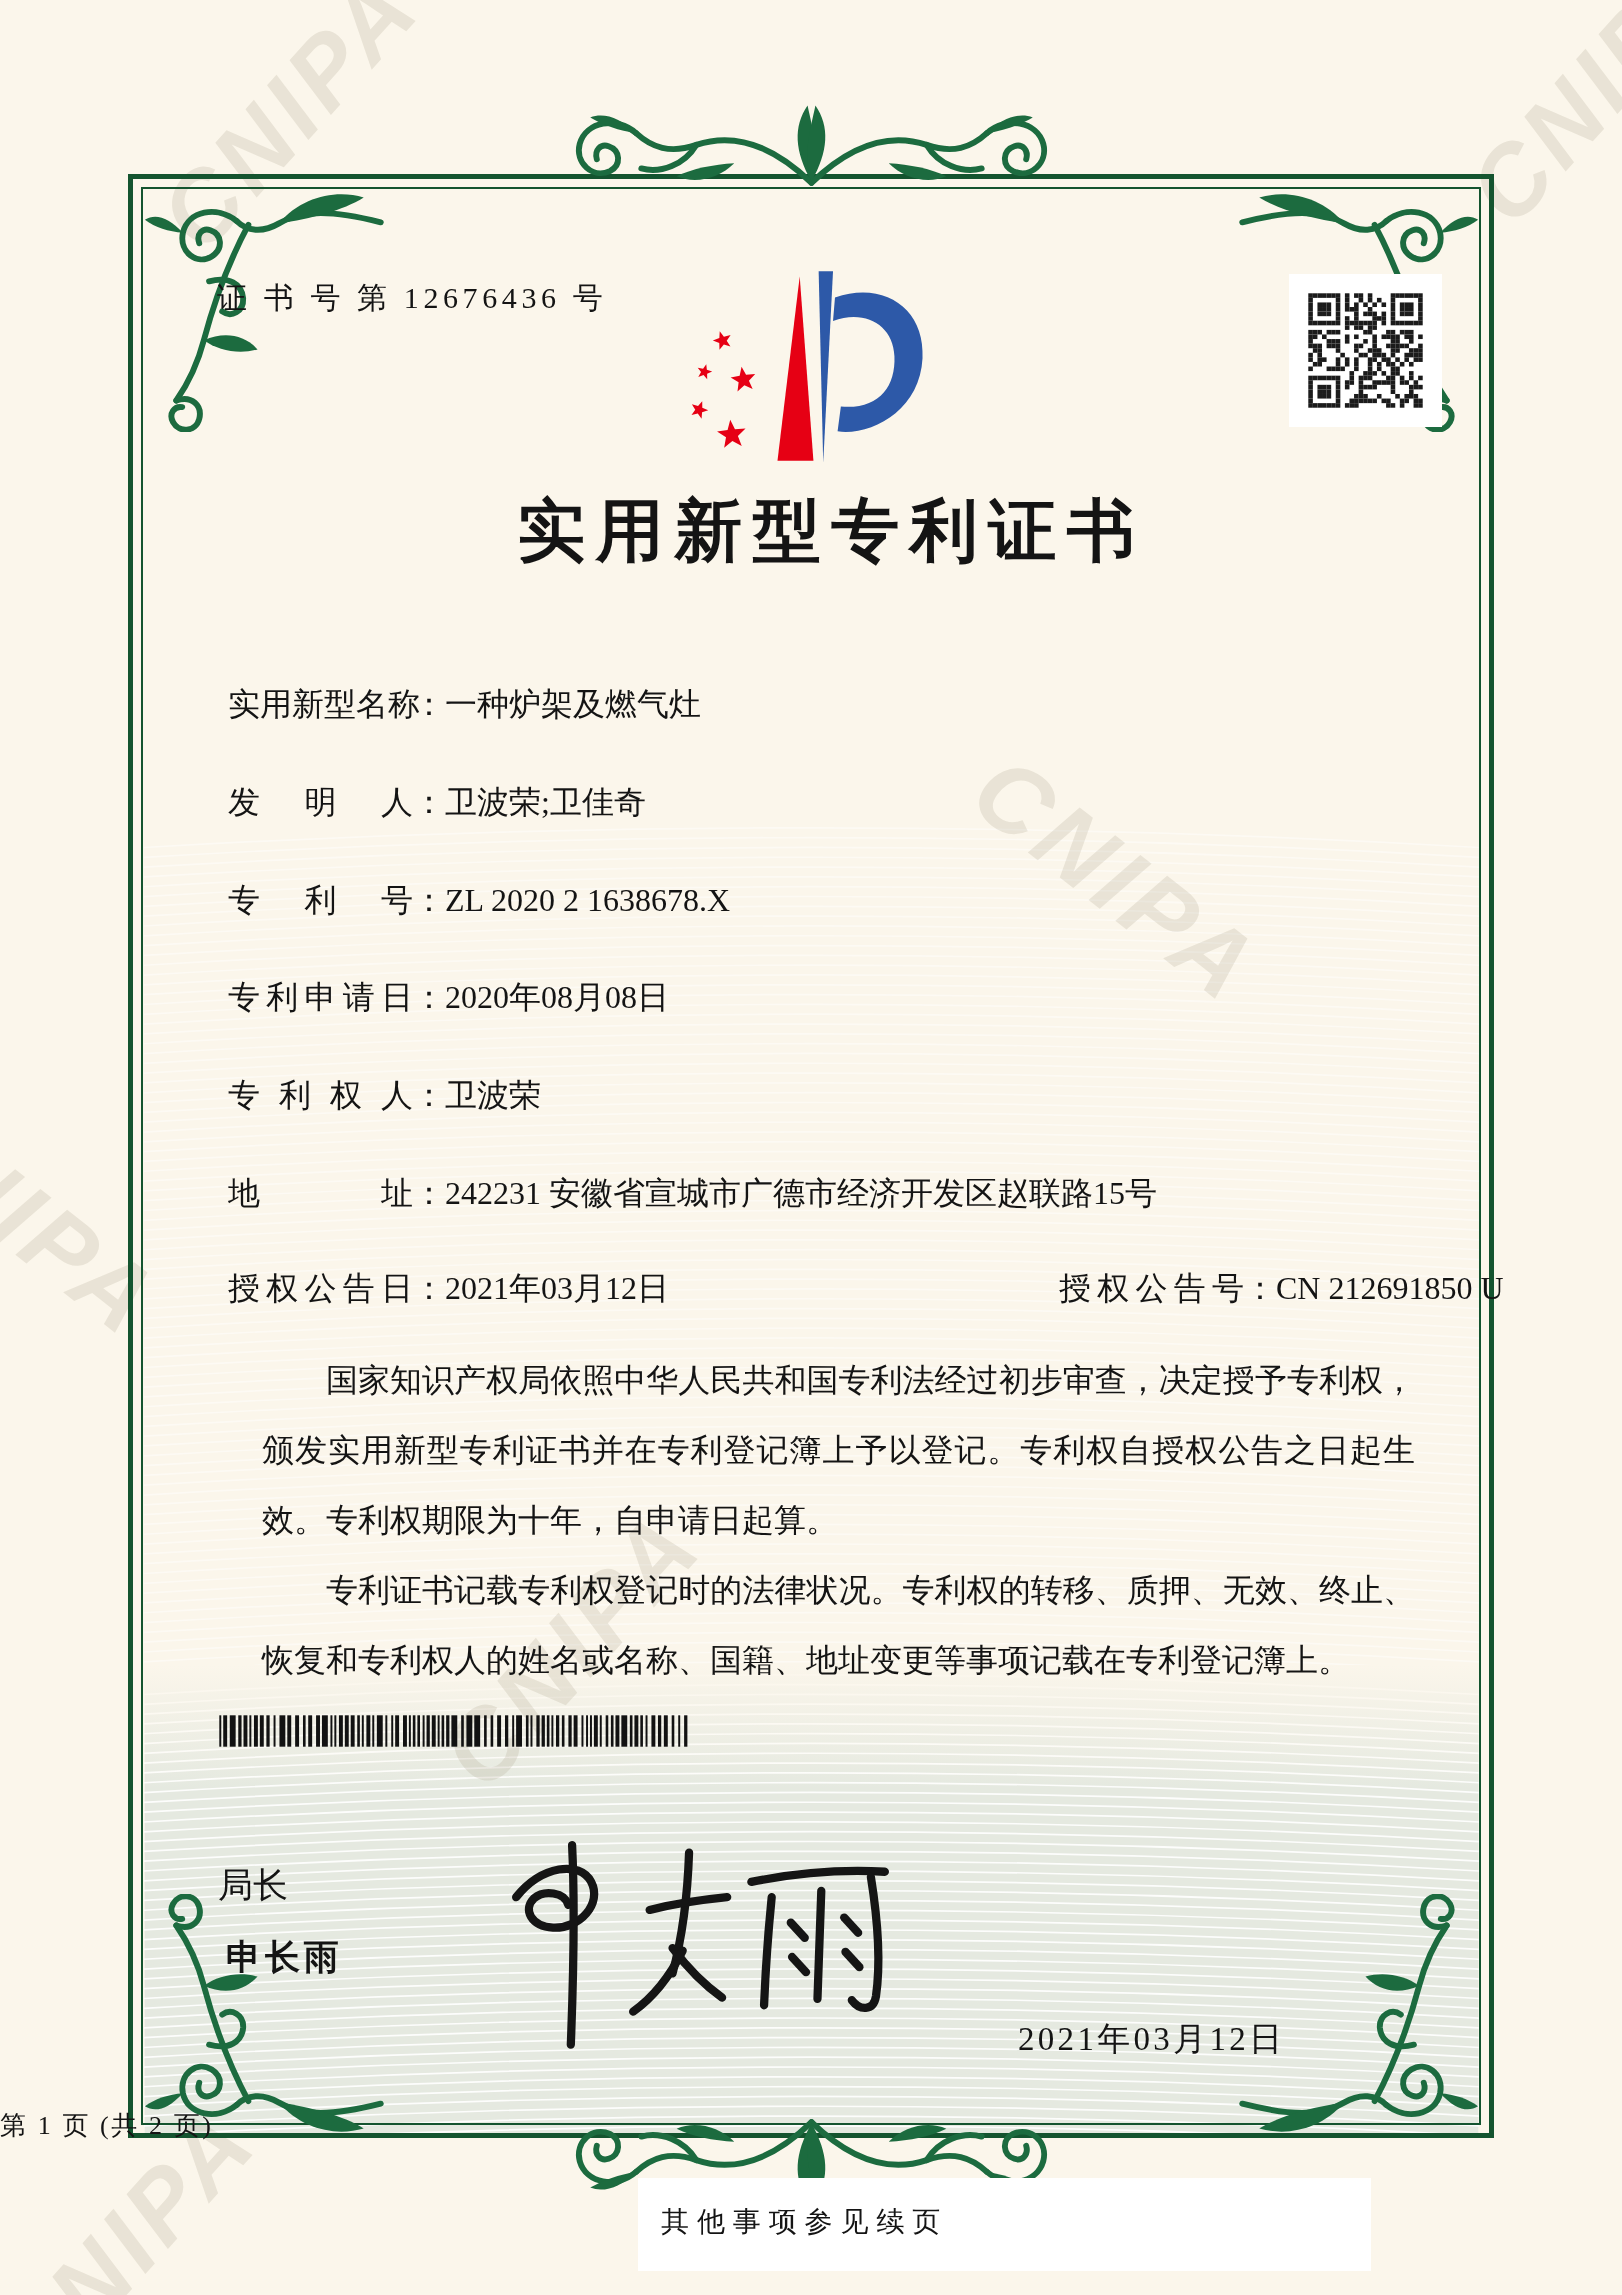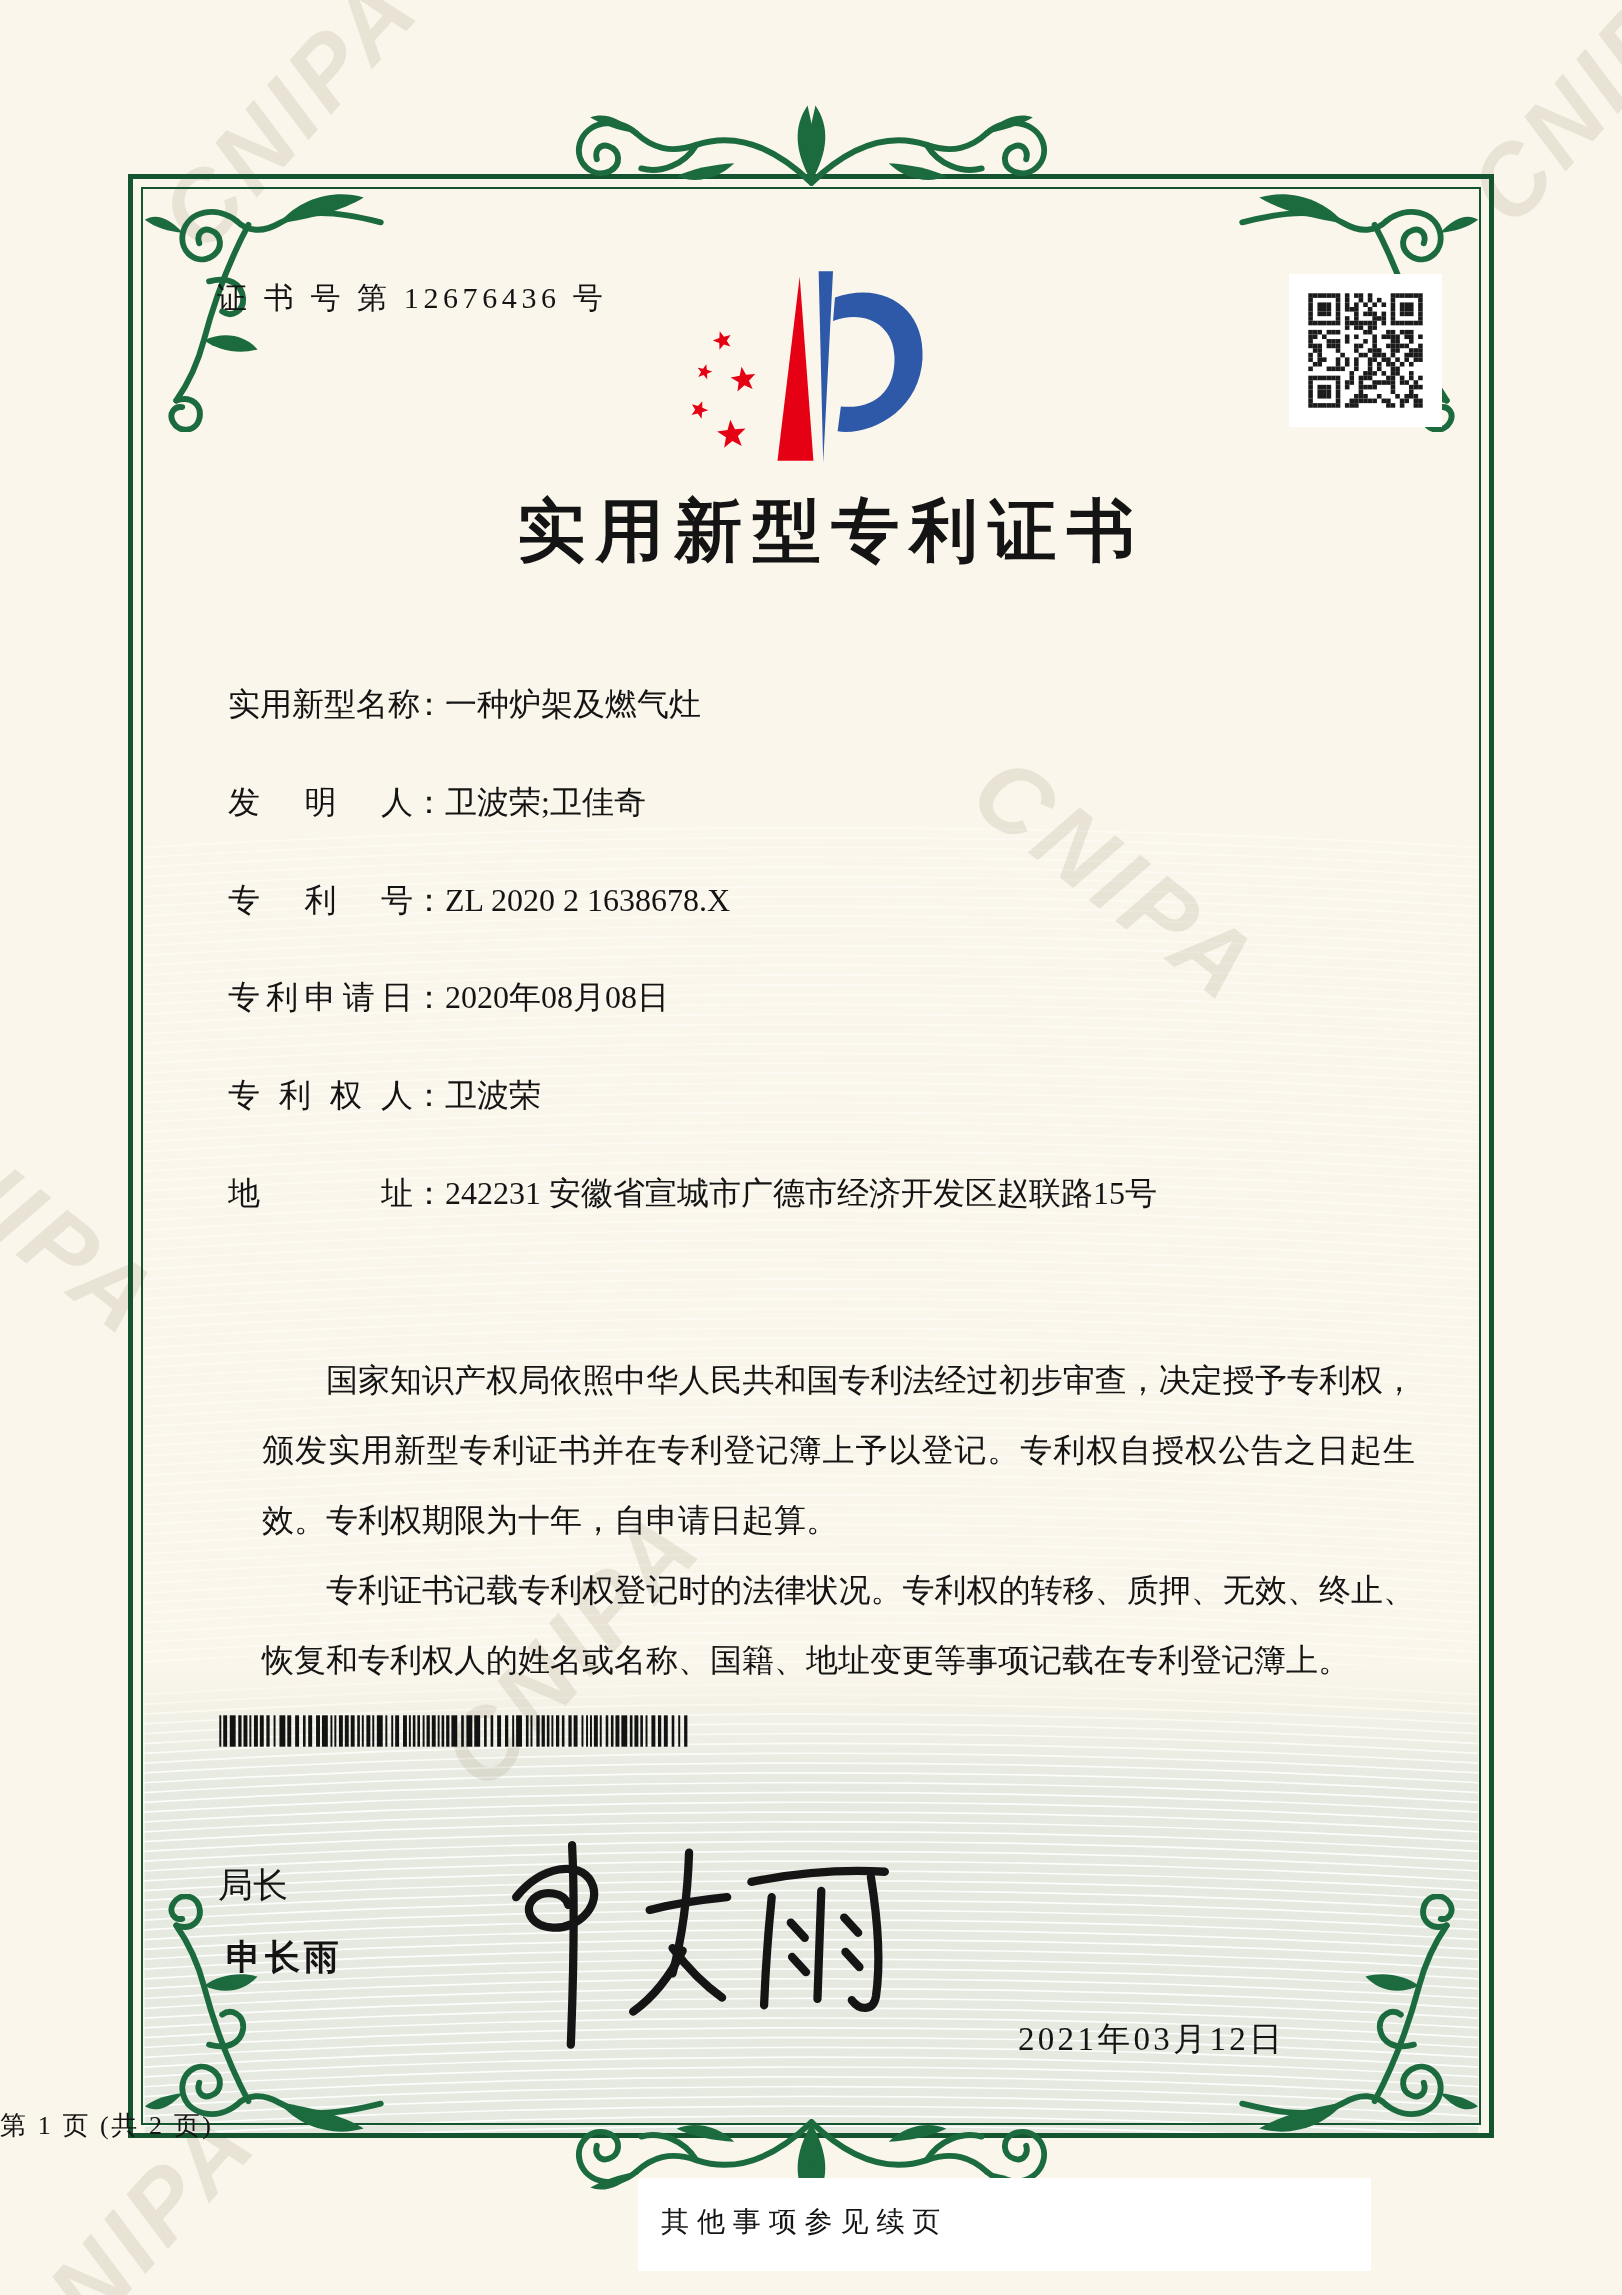--- a/index.html
+++ b/index.html
@@ -668,20 +668,26 @@
   </div>
   <div class="field-row row-y3">
     <span class="field-label">专利申请日</span><span>：</span><span>2020年08月08日</span>
   </div>
   <div class="field-row row-y4">
     <span class="field-label">专利权人</span><span>：</span><span>卫波荣</span>
   </div>
   <div class="field-row row-y5">
     <span class="field-label">地址</span><span>：</span><span>242231 安徽省宣城市广德市经济开发区赵联路15号</span>
   </div>
+  <div class="field-row row-y6">
+    <span class="field-label">授权公告日</span><span>：</span><span>2021年03月12日</span>
+    <span class="grant-no">
+      <span class="field-label">授权公告号</span><span>：</span><span>CN 212691850 U</span>
+    </span>
+  </div>
 
   <div class="body-text">
     <p>国家知识产权局依照中华人民共和国专利法经过初步审查，决定授予专利权，颁发实用新型专利证书并在专利登记簿上予以登记。专利权自授权公告之日起生效。专利权期限为十年，自申请日起算。</p>
     <p>专利证书记载专利权登记时的法律状况。专利权的转移、质押、无效、终止、恢复和专利权人的姓名或名称、国籍、地址变更等事项记载在专利登记簿上。</p>
   </div>
 
   <svg class="barcode" width="472" height="34" viewBox="0 0 722 52">
       <rect x="2" y="2" width="3" height="48" fill="#121212"></rect>
       <rect x="8" y="2" width="6" height="48" fill="#121212"></rect>
       <rect x="18" y="2" width="9" height="48" fill="#121212"></rect>

